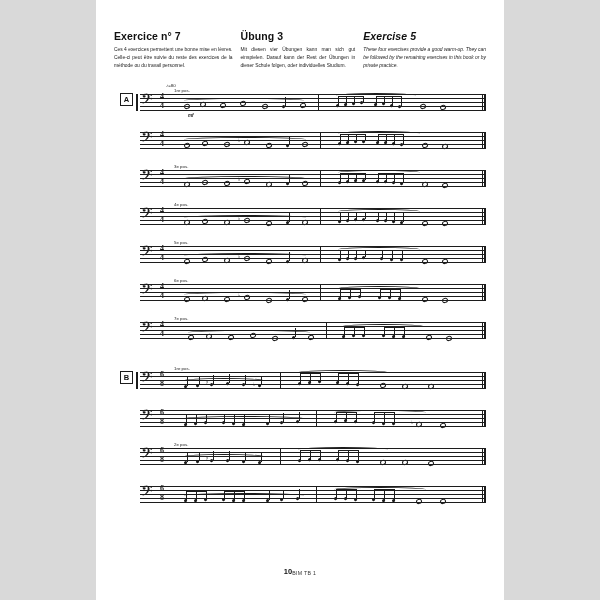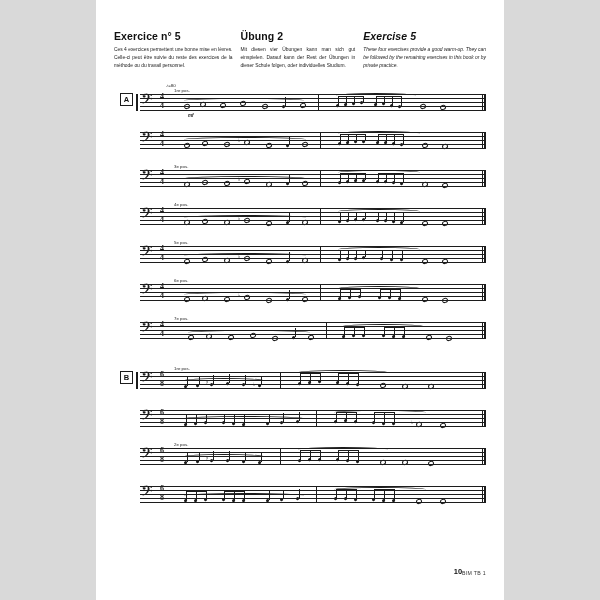--- a/index.html
+++ b/index.html
@@ -193,21 +193,21 @@
     color: #1c1c1c;
   }
   .gap { height: 12px; }
   
   .footer {
     position: absolute;
     left: 18px;
     right: 18px;
     bottom: 24px;
     display: flex;
-    justify-content: flex-end;
+    justify-content: center;
     align-items: flex-end;
   }
   .pageno {
     font-size: 7.5px;
     font-weight: bold;
     color: #111;
   }
   .plate {
     font-size: 5.2px;
     color: #333;
@@ -215,25 +215,25 @@
   }
 </style>
 </head>
 <body>
 
 <div id="page">
   <div class="inner">
 
     <div class="headings">
       <div class="col c1">
-        <div class="title">Exercice n° 5</div>
+        <div class="title">Exercice n° 7</div>
         <p class="body">Ces 4 exercices permettent une bonne mise en lèvres. Celle-ci peut être suivie du reste des exercices de la méthode ou du travail personnel.</p>
       </div>
       <div class="col c2">
-        <div class="title">Übung 2</div>
+        <div class="title">Übung 3</div>
         <p class="body">Mit diesen vier Übungen kann man sich gut einspielen. Darauf kann der Rest der Übungen in dieser Schule folgen, oder individuelles Studium.</p>
       </div>
       <div class="col c3">
         <div class="title">Exercise 5</div>
         <p class="body">These four exercises provide a good warm-up. They can be followed by the remaining exercises in this book or by private practice.</p>
       </div>
     </div>
 
     <div class="music">
 

